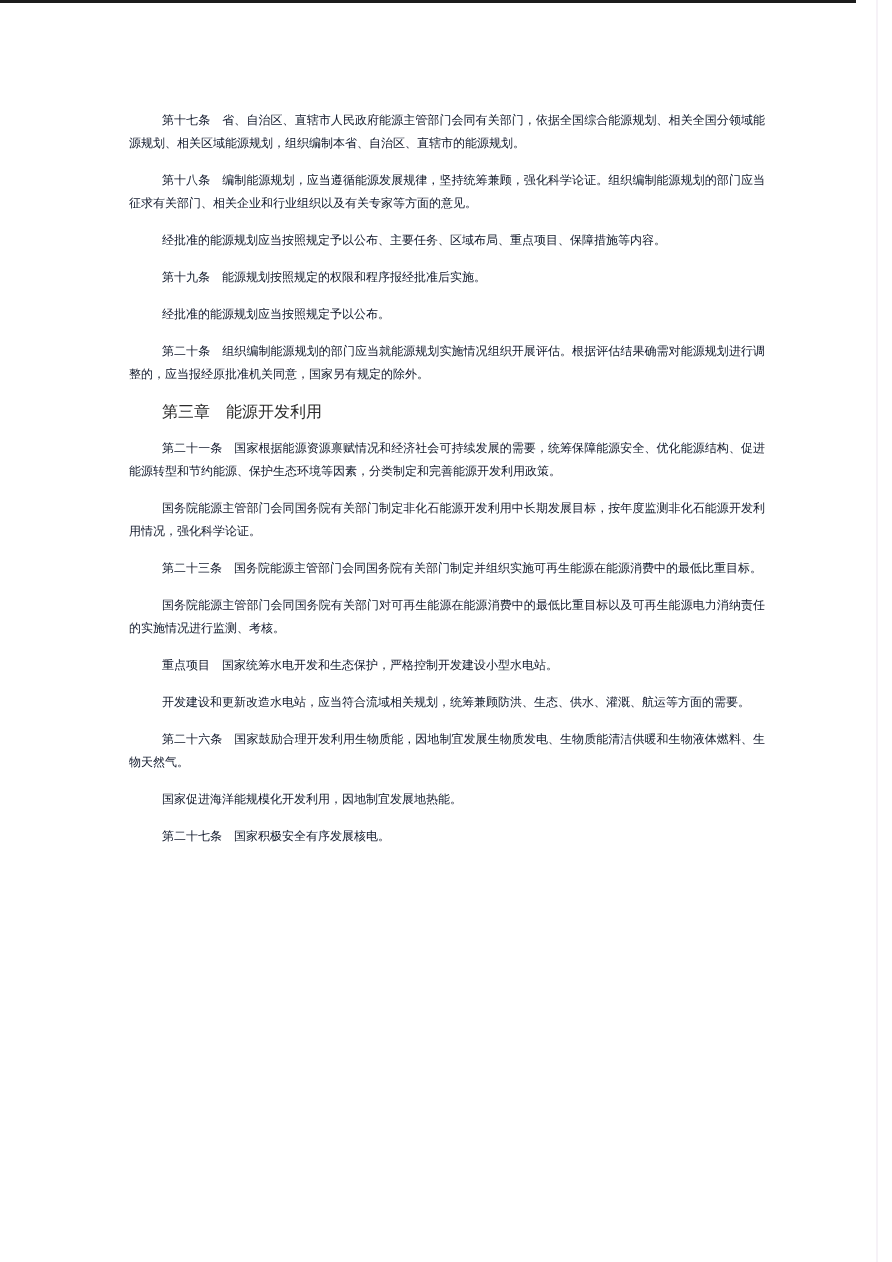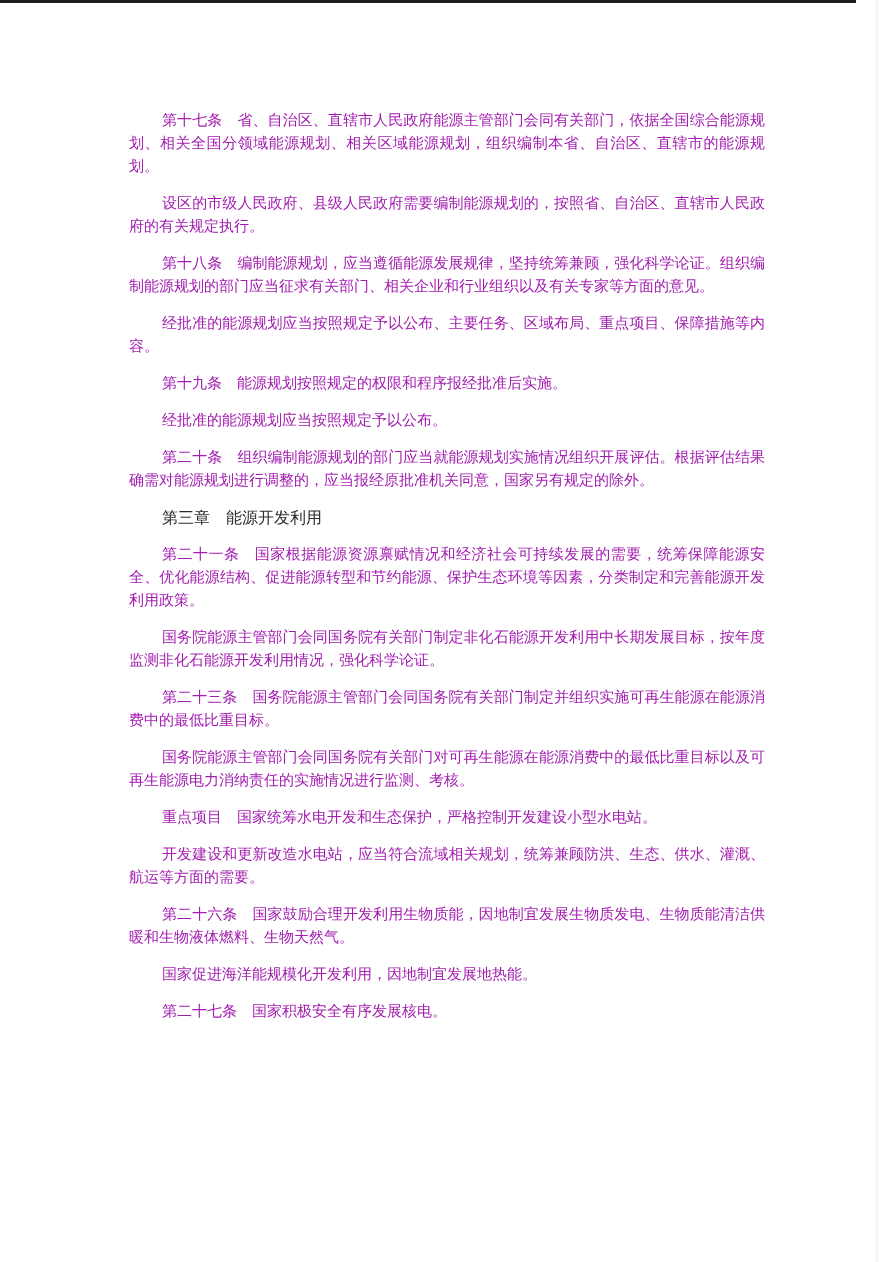--- a/index.html
+++ b/index.html
@@ -32,23 +32,23 @@
   }
   .page {
     position: absolute;
     left: 129px;
     top: 0;
     width: 636px;
     padding-top: 109px;
   }
   p.law {
     margin: 0 0 14px 0;
-    font-size: 15px;
+    font-size: 12px;
     line-height: 23px;
-    color: #a21caf;
+    color: #0f172a;
     text-align: justify;
     text-indent: 33px;
     letter-spacing: 0;
   }
   h2.chapter {
     margin: 0 0 14px 0;
     font-size: 16px;
     line-height: 23px;
     font-weight: 400;
     color: #2b2b2b;
@@ -57,21 +57,20 @@
   }
 </style>
 </head>
 <body>
 
 <div class="top-edge"></div>
 <div class="right-edge"></div>
 
 <div class="page">
   <p class="law">第十七条　省、自治区、直辖市人民政府能源主管部门会同有关部门，依据全国综合能源规划、相关全国分领域能源规划、相关区域能源规划，组织编制本省、自治区、直辖市的能源规划。</p>
-  <p class="law">设区的市级人民政府、县级人民政府需要编制能源规划的，按照省、自治区、直辖市人民政府的有关规定执行。</p>
   <p class="law">第十八条　编制能源规划，应当遵循能源发展规律，坚持统筹兼顾，强化科学论证。组织编制能源规划的部门应当征求有关部门、相关企业和行业组织以及有关专家等方面的意见。</p>
   <p class="law">经批准的能源规划应当按照规定予以公布、主要任务、区域布局、重点项目、保障措施等内容。</p>
   <p class="law">第十九条　能源规划按照规定的权限和程序报经批准后实施。</p>
   <p class="law">经批准的能源规划应当按照规定予以公布。</p>
   <p class="law">第二十条　组织编制能源规划的部门应当就能源规划实施情况组织开展评估。根据评估结果确需对能源规划进行调整的，应当报经原批准机关同意，国家另有规定的除外。</p>
   <h2 class="chapter">第三章　能源开发利用</h2>
   <p class="law">第二十一条　国家根据能源资源禀赋情况和经济社会可持续发展的需要，统筹保障能源安全、优化能源结构、促进能源转型和节约能源、保护生态环境等因素，分类制定和完善能源开发利用政策。</p>
   <p class="law">国务院能源主管部门会同国务院有关部门制定非化石能源开发利用中长期发展目标，按年度监测非化石能源开发利用情况，强化科学论证。</p>
   <p class="law">第二十三条　国务院能源主管部门会同国务院有关部门制定并组织实施可再生能源在能源消费中的最低比重目标。</p>
   <p class="law">国务院能源主管部门会同国务院有关部门对可再生能源在能源消费中的最低比重目标以及可再生能源电力消纳责任的实施情况进行监测、考核。</p>

